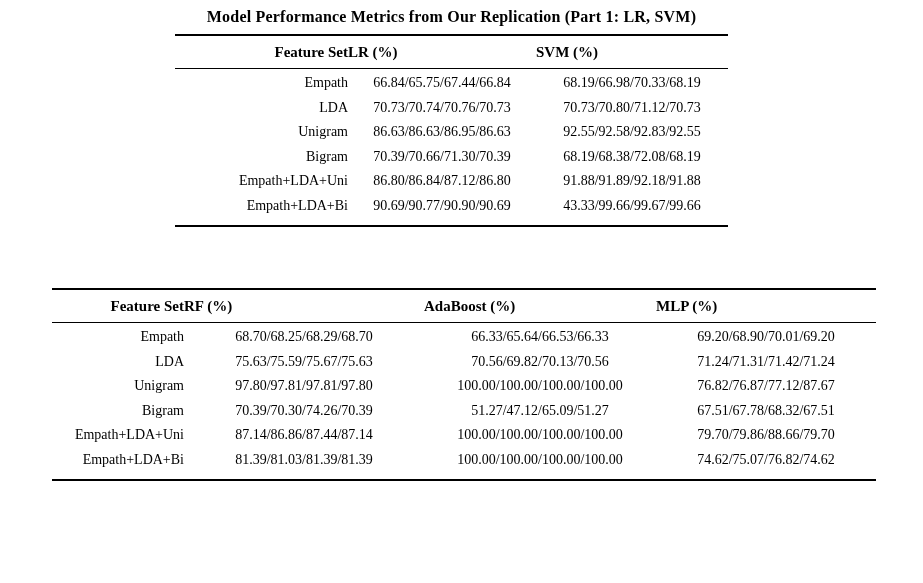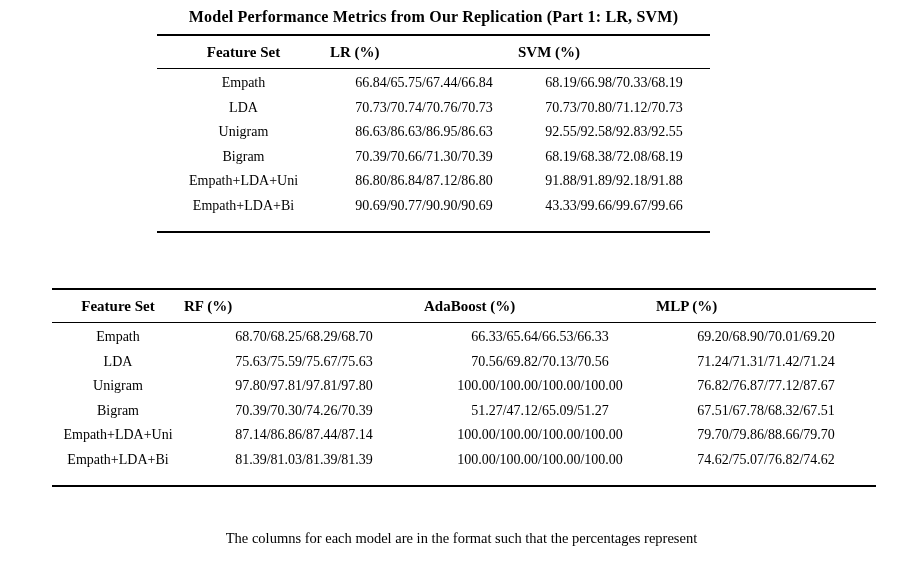--- a/index.html
+++ b/index.html
@@ -7,21 +7,21 @@
     width: 923px;
     height: 583px;
     background: #ffffff;
     font-family: "Liberation Serif", "DejaVu Serif", serif;
     color: #000000;
     overflow: hidden;
   }
   body { position: relative; }
 
   .table-wrap { position: absolute; }
-  #table1-wrap { left: 157px; top: 8px;  width: 553px; }
+  #table1-wrap { left: 175px; top: 8px;  width: 553px; }
   #table2-wrap { left: 52px;  top: 288px; width: 824px; }
 
   .table-title {
     text-align: center;
     font-weight: bold;
     font-size: 16px;
     letter-spacing: 0.2px;
     margin-bottom: 8px;
     white-space: nowrap;
   }
@@ -35,30 +35,30 @@
   }
   .metrics-table th {
     font-weight: bold;
     font-size: 15px;
     padding: 8px 0 7px 0;
     border-bottom: 1px solid #000;
     text-align: left;
     white-space: nowrap;
   }
   .metrics-table th.feature-col,
-  .metrics-table td.feature-col { text-align: center; }
+  .metrics-table td.feature-col { text-align: right; }
   .metrics-table td {
     font-size: 14px;
     line-height: 18.5px;
     padding: 3px 0;
     text-align: center;
     white-space: nowrap;
   }
   .metrics-table tbody tr:first-child td { padding-top: 5px; }
-  .metrics-table tbody tr:last-child td  { padding-bottom: 16px; }
+  .metrics-table tbody tr:last-child td  { padding-bottom: 10px; }
 
   
   #table1-wrap col.c0 { width: 173px; }
   #table1-wrap col.c1 { width: 188px; }
   #table1-wrap col.c2 { width: 192px; }
   
   #table2-wrap col.c0 { width: 132px; }
   #table2-wrap col.c1 { width: 240px; }
   #table2-wrap col.c2 { width: 232px; }
   #table2-wrap col.c3 { width: 220px; }
@@ -177,14 +177,13 @@
         <td class="feature-col">Empath+LDA+Bi</td>
         <td>81.39/81.03/81.39/81.39</td>
         <td>100.00/100.00/100.00/100.00</td>
         <td>74.62/75.07/76.82/74.62</td>
       </tr>
     </tbody>
   </table>
 </div>
 
 <div class="footer-note">
-  <div>The columns for each model are in the format such that the percentages represent</div>
 </div>
 
 </body></html>

